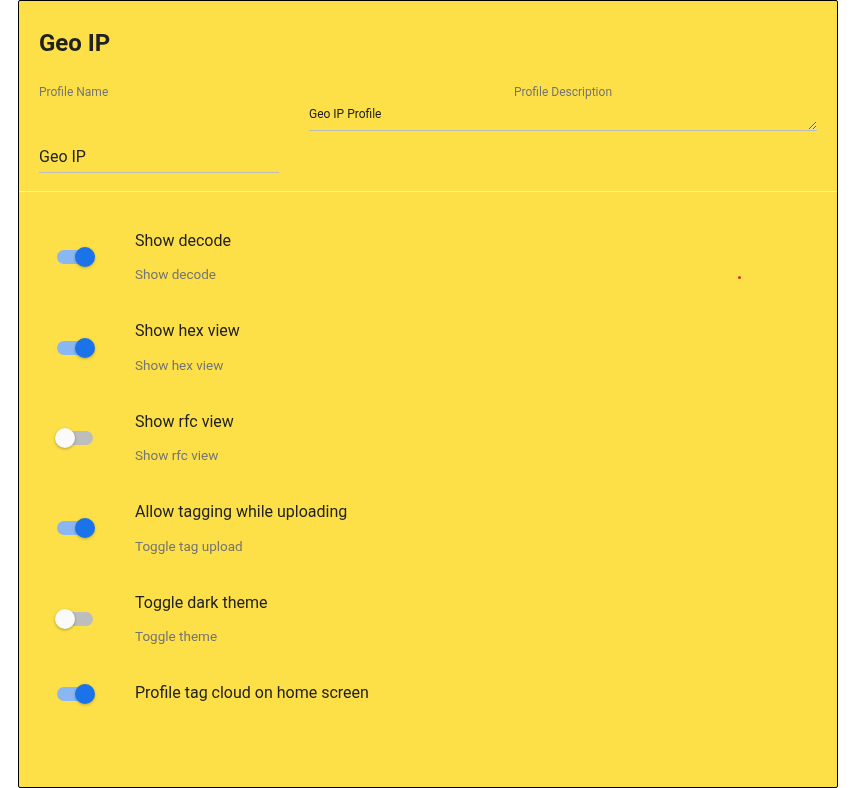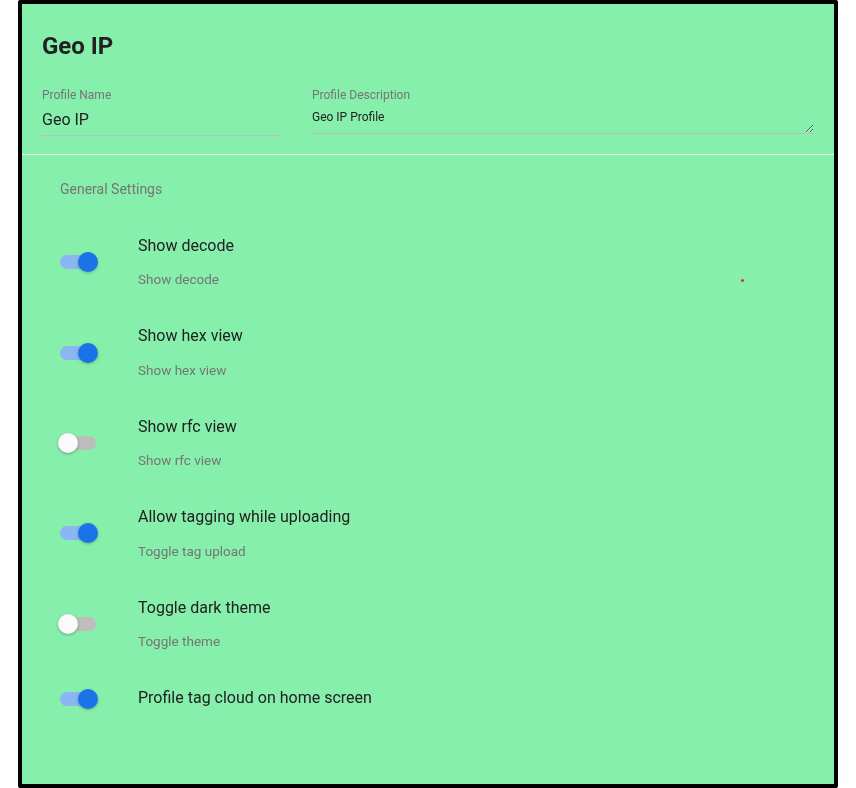--- a/index.html
+++ b/index.html
@@ -6,44 +6,44 @@
   body {
     font-family: -apple-system, BlinkMacSystemFont, "Segoe UI", Roboto, Helvetica, Arial, sans-serif;
     background: #fff;
     color: #212121;
     width: 856px;
     height: 788px;
     overflow: hidden;
   }
   .card {
     margin: 0 18px;
-    border: 4px solid #000000;
+    border: 1px solid #000000;
     border-radius: 2px;
-    background: #86efac;
+    background: #fde047;
     padding: 0 0 20px 0;
     min-height: 788px;
   }
   .page-title {
     font-size: 24px;
     font-weight: 700;
     color: #212121;
     padding: 28px 0 0 20px;
   }
   .fields-row {
     display: flex;
     gap: 30px;
     padding: 28px 20px 18px 20px;
     border-bottom: 1px solid #eee;
   }
   .field {
     display: flex;
     flex-direction: column;
   }
-  .field-name { flex: 0 0 240px; }
-  .field-desc { flex: 1 1 auto; }
+  .field-name { flex: 0 0 240px; gap: 40px; }
+  .field-desc { flex: 1 1 auto; align-items: center; }
   .field-label {
     font-size: 12px;
     color: #757575;
     margin-bottom: 4px;
   }
   .text-input {
     border: none;
     border-bottom: 1px solid #bdbdbd;
     font-size: 16px;
     color: #212121;
@@ -151,21 +151,20 @@
     <div class="field field-name">
       <label class="field-label">Profile Name</label>
       <input class="text-input" type="text" value="Geo IP" style="">
     </div>
     <div class="field field-desc">
       <label class="field-label">Profile Description</label>
       <textarea class="textarea-input" rows="1" style="">Geo IP Profile</textarea>
     </div>
   </div>
 
-  <div class="section-label">General Settings</div>
 
   <div class="settings-list">
       <div class="setting-row">
         <div class="toggle-wrap">
           <div class="toggle on">
             <div class="toggle-track"></div>
             <div class="toggle-knob"></div>
           </div>
         </div>
         <div class="setting-texts">

